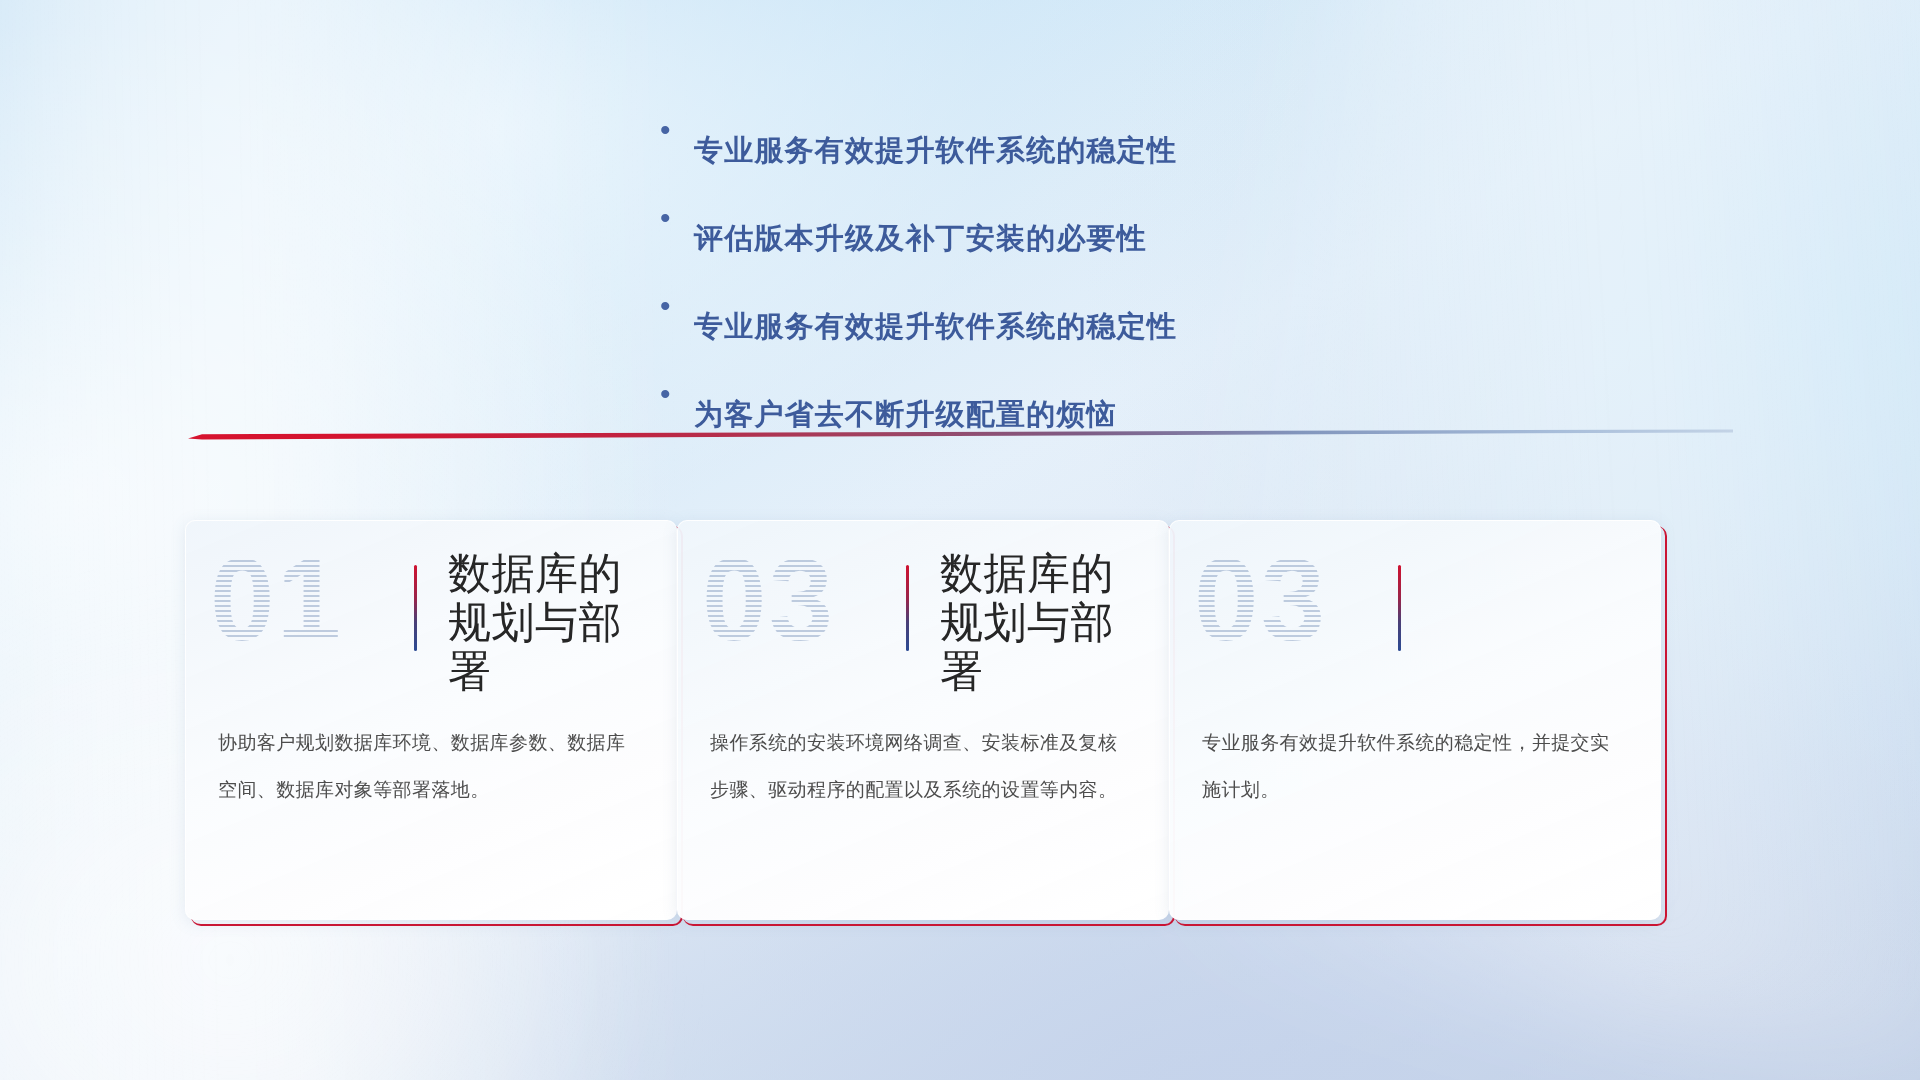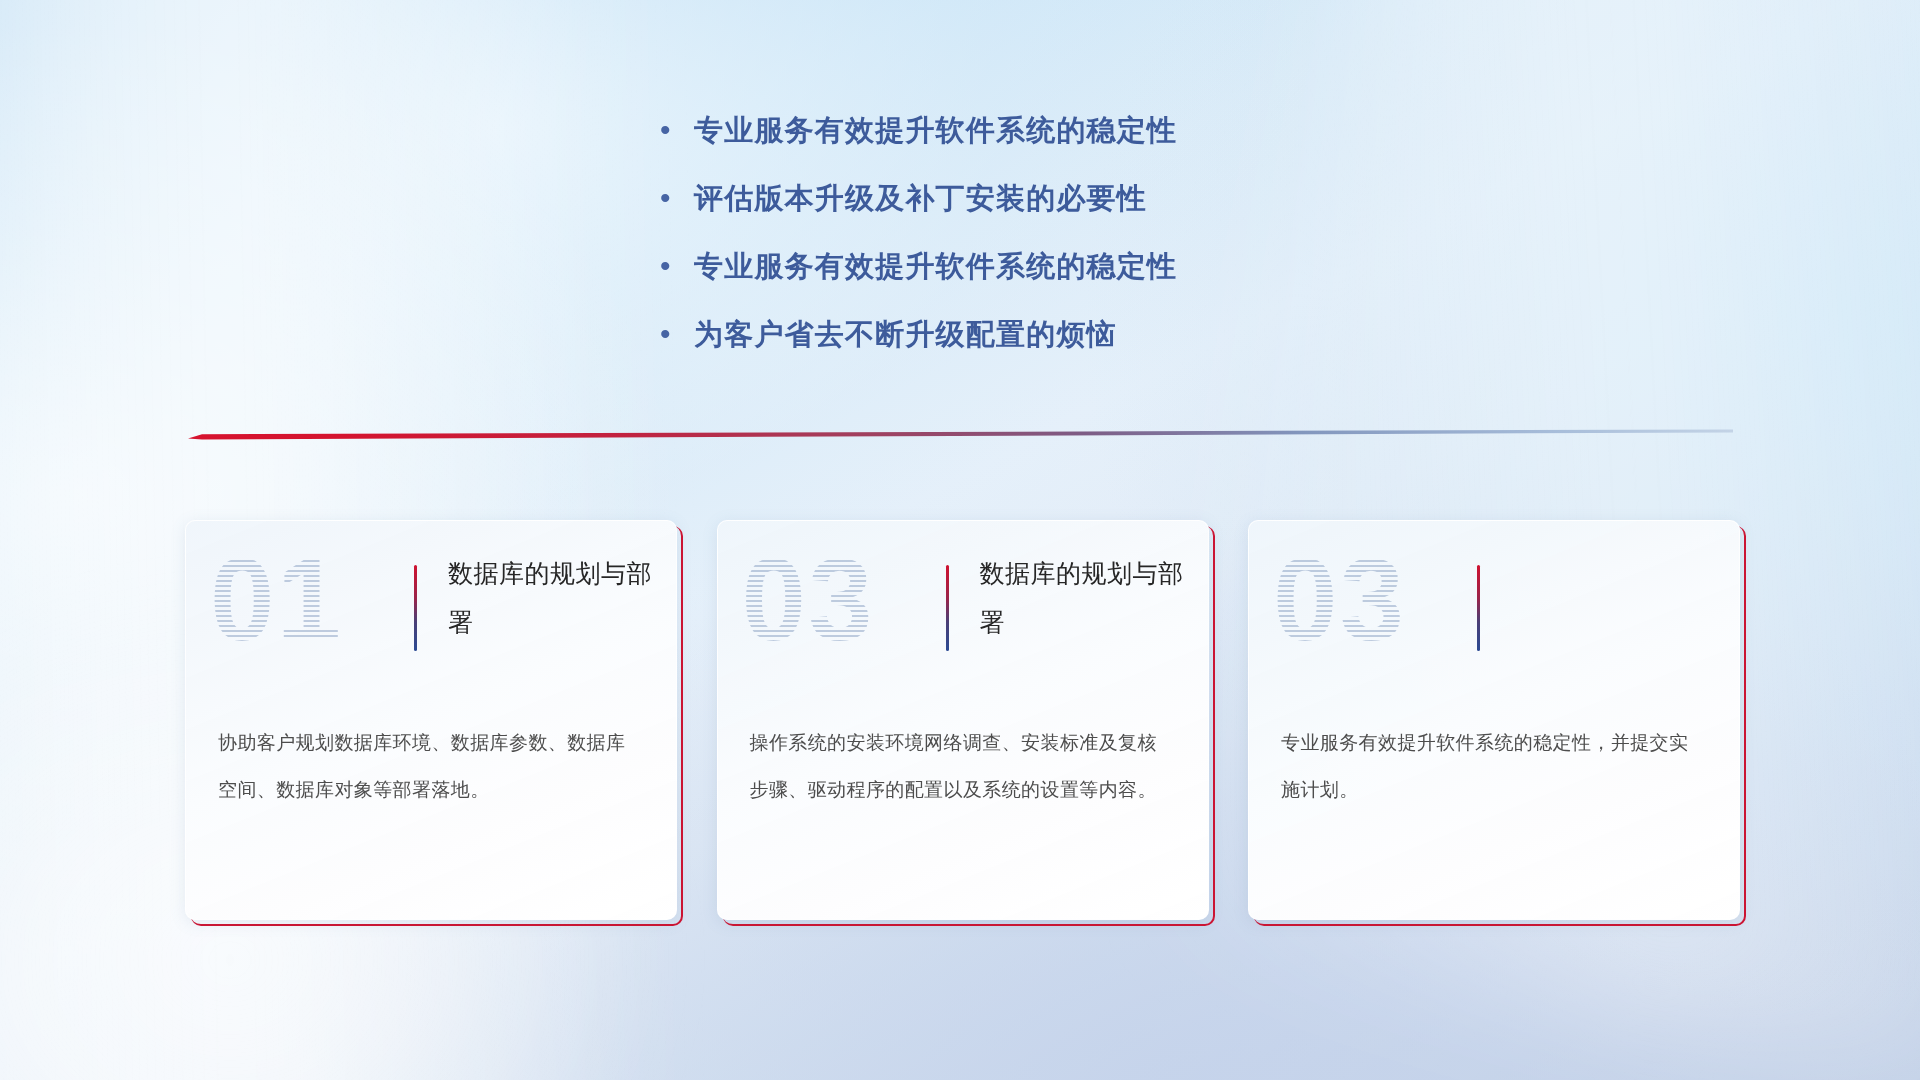--- a/index.html
+++ b/index.html
@@ -86,38 +86,39 @@
     color:#4664a4;
     text-align:left;
   }
   .bullet-text {
     font-size:29px;
     line-height:40px;
     letter-spacing:1.2px;
     color:#3d5b9b;
     font-weight:600;
     white-space:nowrap;
+    margin-top:20px;
   }
 
   
   .divider-wrap {
     position:absolute;
     left:188px; top:428px;
     width:1545px; height:16px;
     pointer-events:none;
   }
   .divider-wrap svg { display:block; width:100%; height:100%; }
 
   
   .cards {
     position:absolute;
     left:185px; top:520px;
     width:1555px;
     display:flex;
-    justify-content:space-between;
+    justify-content:flex-start;
   }
   .card {
     position:relative;
     width:492px;
     height:400px;
     border-radius:10px;
   }
   
   .card-accent {
     position:absolute;
@@ -170,21 +171,21 @@
     position:absolute;
     left:228px; top:44px;
     width:3px; height:86px;
     background:linear-gradient(to bottom, #cf1230 0%, #9c2348 38%, #4a3f76 66%, #2b4a93 100%);
     border-radius:2px;
   }
   .card-title {
     position:absolute;
     left:262px; top:28px;
     width:212px;
-    font-size:25px;
+    font-size:43px;
     line-height:49px;
     letter-spacing:0.5px;
     color:#262626;
     font-weight:500;
   }
   .card-desc {
     position:absolute;
     left:32px; top:198px;
     width:424px;
     font-size:19px;

